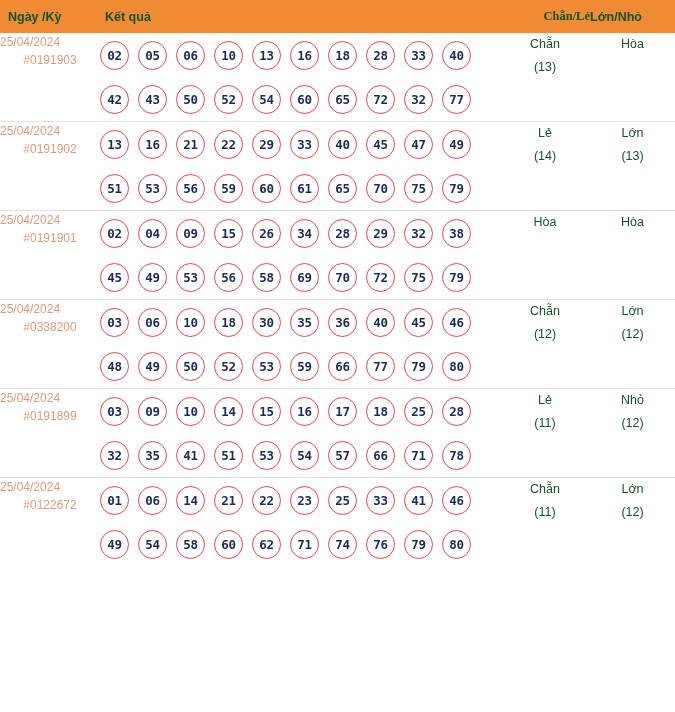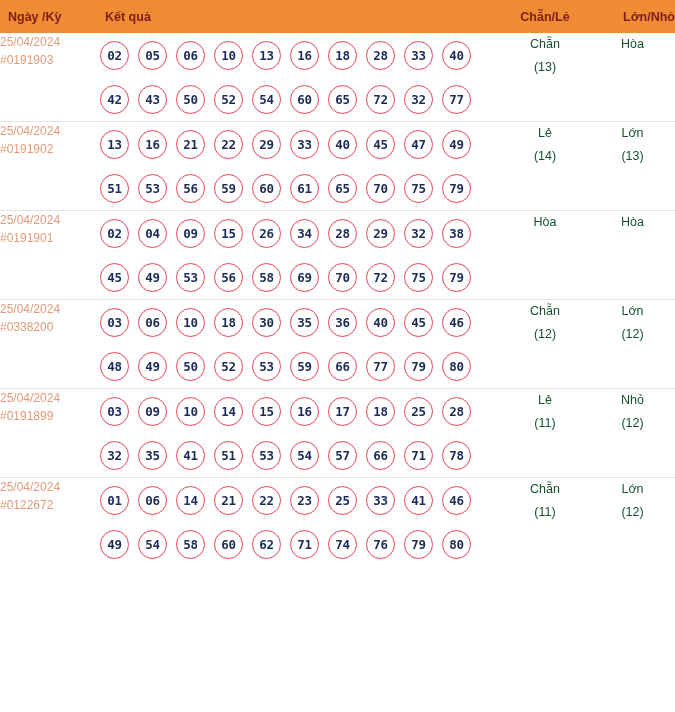--- a/index.html
+++ b/index.html
@@ -24,29 +24,29 @@
 
   
   .table-head {
     background: #ef8b33;
   }
   .table-head th {
     height: 33px;
     padding: 0;
     font-size: 12.5px;
     font-weight: bold;
-    color: #7f1d1d;
+    color: #14532d;
     text-align: left;
     vertical-align: middle;
     white-space: nowrap;
   }
   th.col-date   { width: 100px; padding-left: 8px; }
   th.col-result { width: 400px; padding-left: 5px; }
-  th.col-oe     { width: 90px;  text-align: center; }
-  th.col-bs     { width: 85px;  text-align: right; }
+  th.col-oe     { width: 90px;  text-align: right; font-family: Liberation Serif, serif; }
+  th.col-bs     { width: 85px;  text-align: left; }
 
   
   .result-row > td {
     border-bottom: 1px solid #e3e3e3;
     padding: 0;
     vertical-align: top;
   }
   .result-row:last-child > td {
     border-bottom: none;
   }
@@ -54,21 +54,21 @@
   
   .cell-date {
     padding: 10px 0 0 8px;
     font-size: 12px;
     line-height: 18px;
     color: #e09a7a;
     white-space: nowrap;
     margin-left: 44px;
   }
   .draw-date { display: block; }
-  .draw-id   { display: block; }
+  .draw-id   { display: block; text-align: center; }
 
   
   .cell-result {
     padding: 6px 0 10px 2px;
     margin-left: 13px;
   }
   .ball-line {
     display: flex;
     flex-wrap: nowrap;
     align-items: center;

